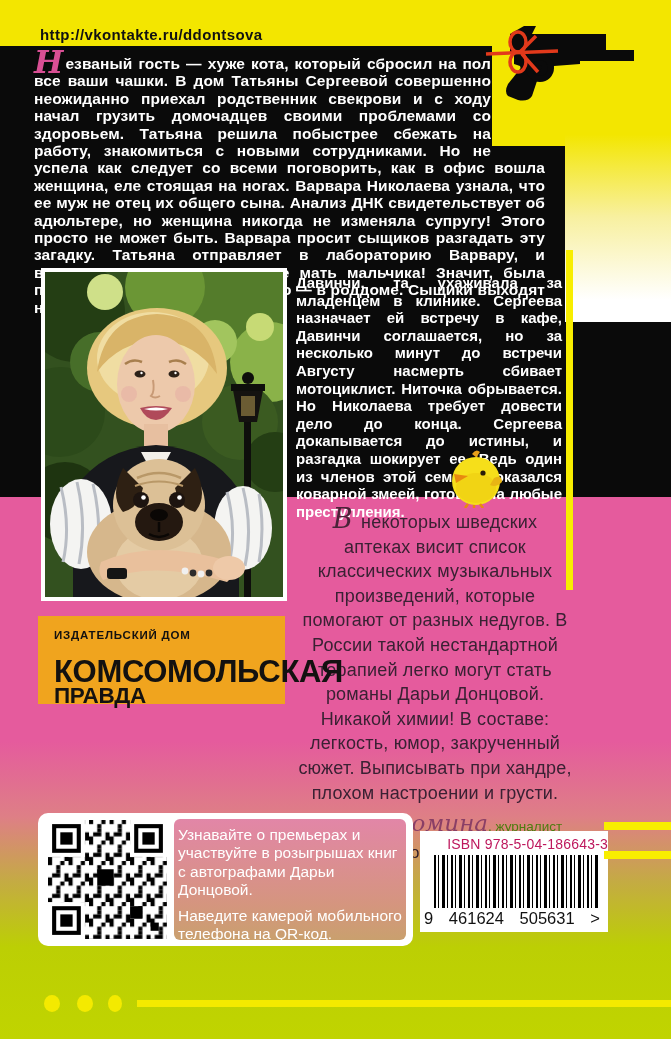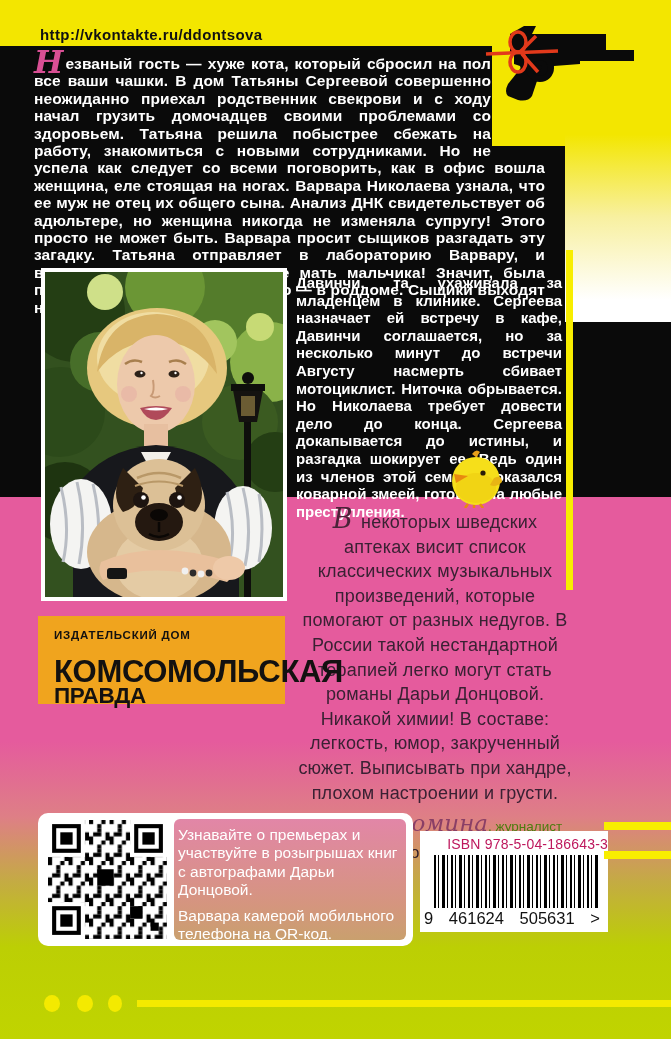--- a/index.html
+++ b/index.html
@@ -246,21 +246,21 @@
         <rect x="3" y="3" width="3" height="3"></rect>
           <rect x="23" y="3" width="3" height="3"></rect>
           <rect x="3" y="23" width="3" height="3"></rect>
         <rect x="12" y="12" width="4" height="4"></rect>
           <rect x="20" y="21" width="3" height="3"></rect>
           <rect x="25" y="25" width="2" height="2"></rect>
       </g>
     </svg>
     <div class="qr-panel">
       <p>Узнавайте о премьерах и участвуйте в розыгрышах книг с автографами Дарьи Донцовой.</p>
-      <p>Варвара камерой мобильного телефона на QR-код.</p>
+      <p>Наведите камерой мобильного телефона на QR-код.</p>
     </div>
   </div>
 
   <div class="bc-box">
     <div class="bc-isbn">ISBN 978-5-04-186643-3</div>
     <div class="bc-bars"></div>
     <div class="bc-digits">
       <span>9</span>
       <span>461624</span>
       <span>505631</span>

